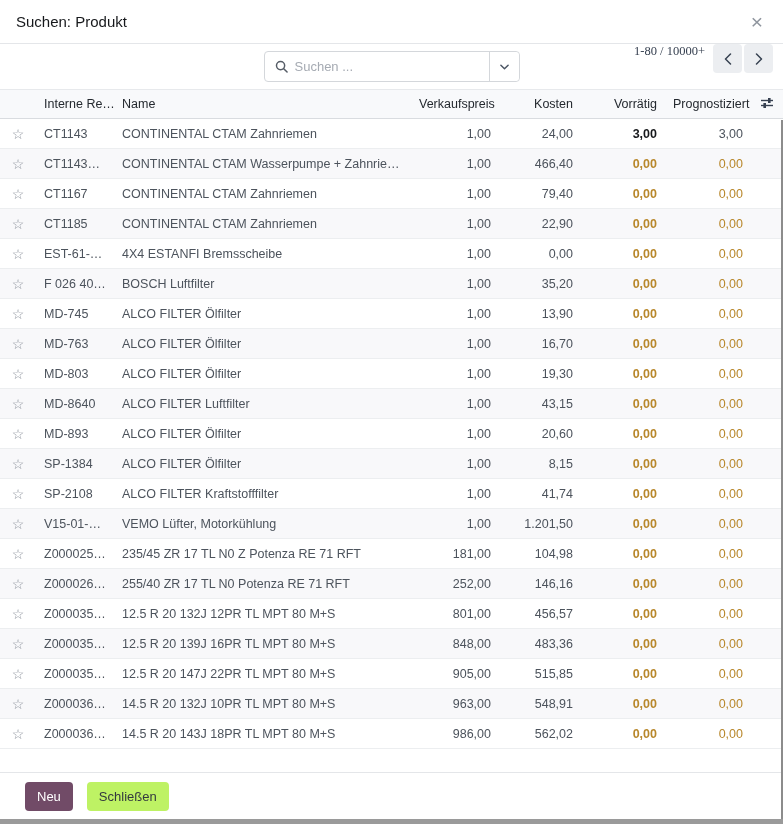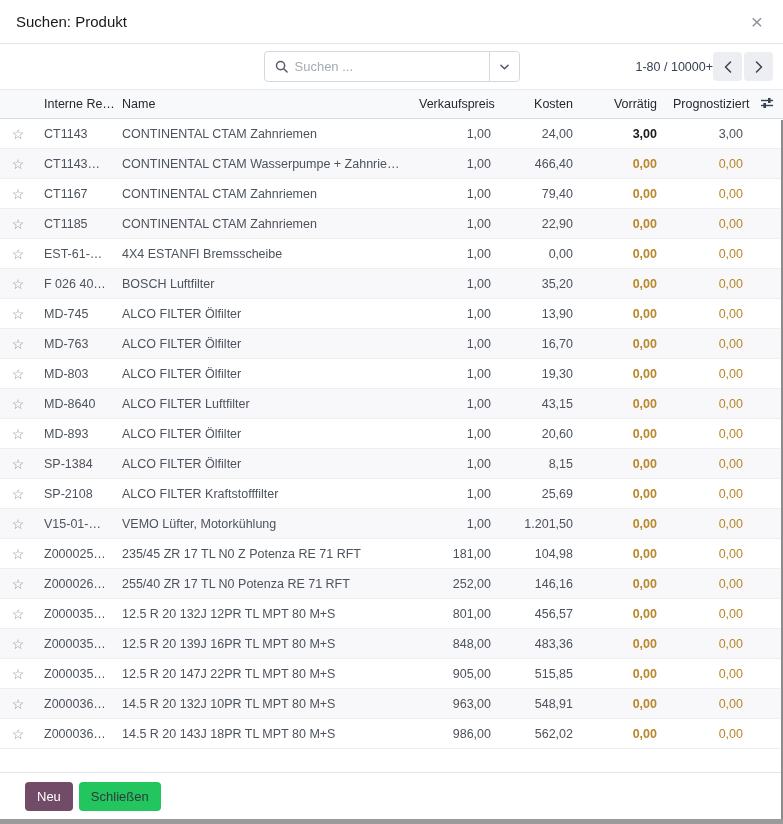--- a/index.html
+++ b/index.html
@@ -59,21 +59,21 @@
   .search-input::placeholder { color:#a6abb3; }
   .search-caret-btn {
     flex:0 0 30px;
     border:none; border-left:1px solid #d4d7db;
     background:#fff; border-radius:0 4px 4px 0;
     color:#4b5563; font-size:10px; cursor:pointer;
     display:flex; align-items:center; justify-content:center;
   }
   .pager {
     position:absolute; right:10px; top:0; height:100%;
-    display:flex; align-items:center; gap:0;
+    display:flex; align-items:flex-start; gap:8px;font-family:Liberation Serif, serif;
   }
   .pager-range { font-size:12.5px; color:#374151; }
   .pager-buttons { display:flex; gap:2px; }
   .pager-btn {
     width:29px; height:29px;
     border:none; border-radius:4px;
     background:#eceef1; color:#374151; cursor:pointer;
     display:flex; align-items:center; justify-content:center;
   }
 
@@ -121,21 +121,21 @@
     padding:0 25px;
     background:#fff;
   }
   .btn {
     border:none; border-radius:4px;
     font-size:13px; cursor:pointer;
     padding:7px 12px;
     font-family:"Liberation Sans", sans-serif;
   }
   .btn-primary { background:#714B67; color:#fff; }
-  .btn-secondary { background:#22c55e; color:#33383f; }
+  .btn-secondary { background:#bef264; color:#33383f;margin-left:8px; }
 </style>
 </head>
 <body>
 
 <div class="dialog">
 
   <div class="modal-header">
     <div class="modal-title">Suchen: Produkt</div>
     <button class="close-btn">
       <span>×</span>
@@ -324,21 +324,21 @@
     <td class="num">8,15</td>
     <td class="num hand warn">0,00</td>
     <td class="num fcst warn">0,00</td>
     <td></td>
   </tr>
           <tr>
     <td class="star-cell">☆</td>
     <td>SP-2108</td>
     <td>ALCO FILTER Kraftstofffilter</td>
     <td class="num">1,00</td>
-    <td class="num">25,69</td>
+    <td class="num">41,74</td>
     <td class="num hand warn">0,00</td>
     <td class="num fcst warn">0,00</td>
     <td></td>
   </tr>
           <tr>
     <td class="star-cell">☆</td>
     <td>V15-01-1946</td>
     <td>VEMO Lüfter, Motorkühlung</td>
     <td class="num">1,00</td>
     <td class="num">1.201,50</td>

